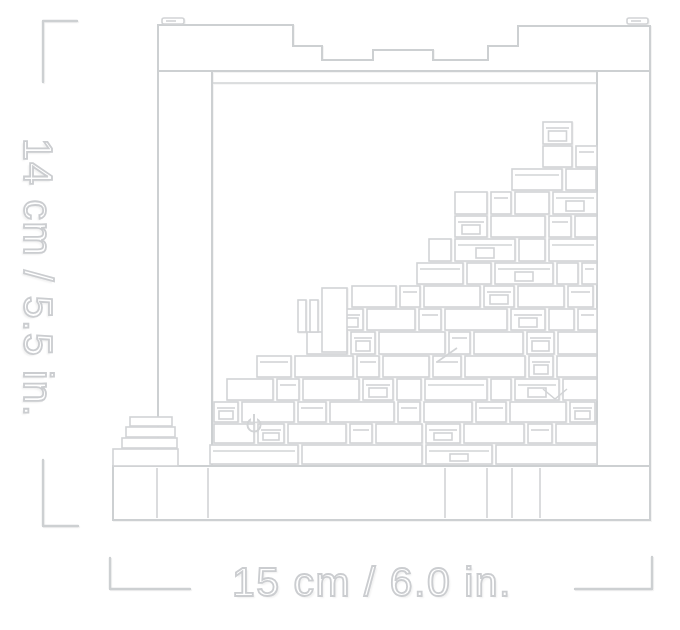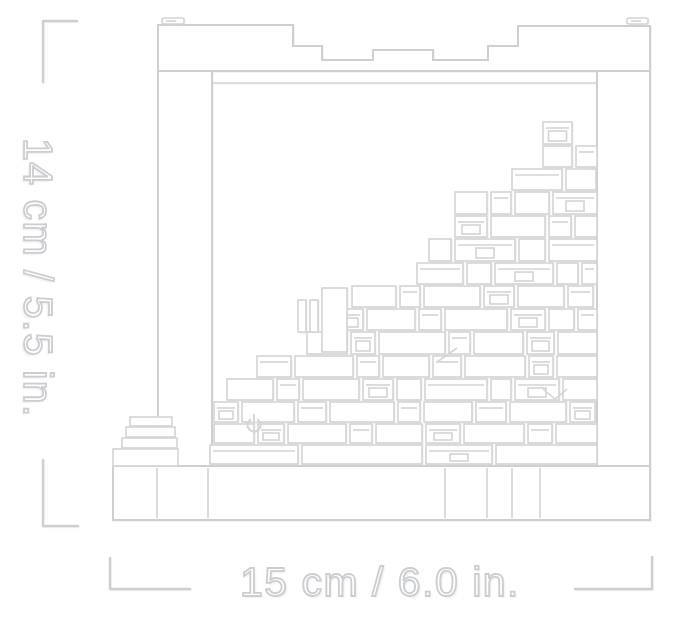--- a/index.html
+++ b/index.html
@@ -12,21 +12,21 @@
     position:absolute;font-size:41px;font-weight:400;letter-spacing:1.5px;
     white-space:nowrap;text-align:center;line-height:46px;
     color:#dcdee0;
     text-shadow:2px 2px 2px rgba(0,0,0,0.06);
     user-select:none;
   }
   @supports (-webkit-text-stroke: 1px #000){
     .dim-label{color:#ffffff;-webkit-text-stroke:1.8px #cbcdd0;}
   }
   .dim-label.vert{left:-132px;top:255px;width:340px;transform:rotate(90deg);}
-  .dim-label.horiz{left:210px;top:559px;width:340px;}
+  .dim-label.horiz{left:202px;top:559px;width:340px;}
 </style>
 </head>
 <body>
 
 <div class="stage">
   <svg class="art" width="680" height="630" viewBox="0 0 680 630">
       <path d="M158,71 V25 H293 V46 H322 V60 H373 V50 H433 V60 H488 V46 H518 V26 H650 V71 Z" fill="#ffffff" stroke="#cdd0d2" stroke-width="2"></path>
       <rect x="158" y="71" width="54" height="395" fill="#ffffff" stroke="#cdd0d2" stroke-width="2"></rect>
       <rect x="597" y="71" width="53" height="449" fill="#ffffff" stroke="#cdd0d2" stroke-width="2"></rect>
       <rect x="113" y="466" width="537" height="54" fill="#ffffff" stroke="#cdd0d2" stroke-width="2"></rect>

